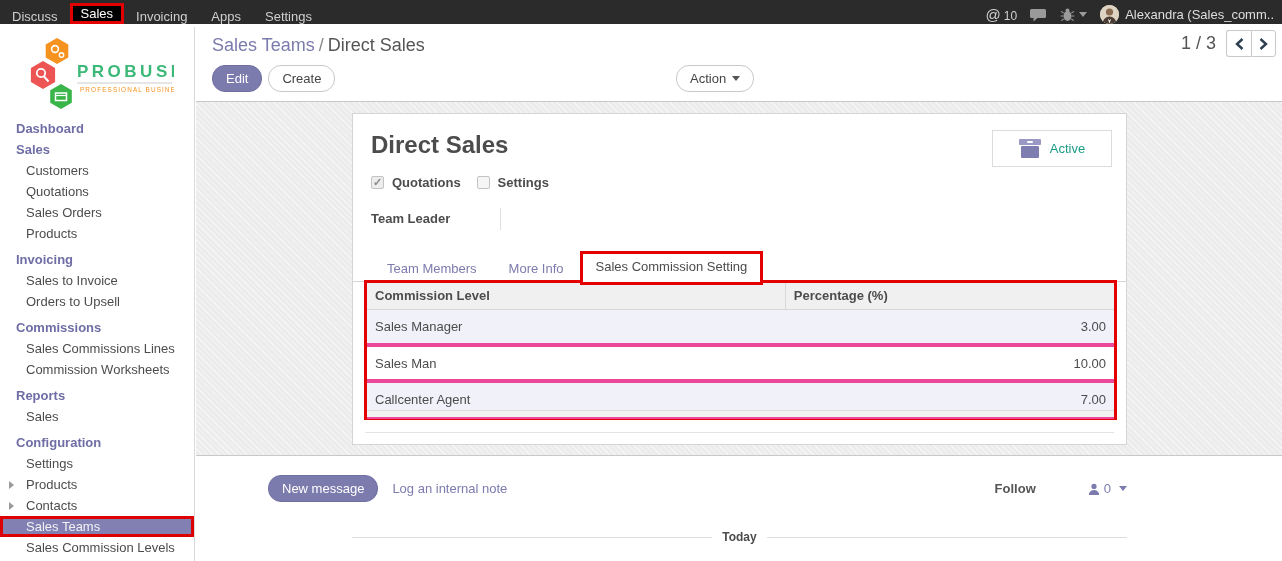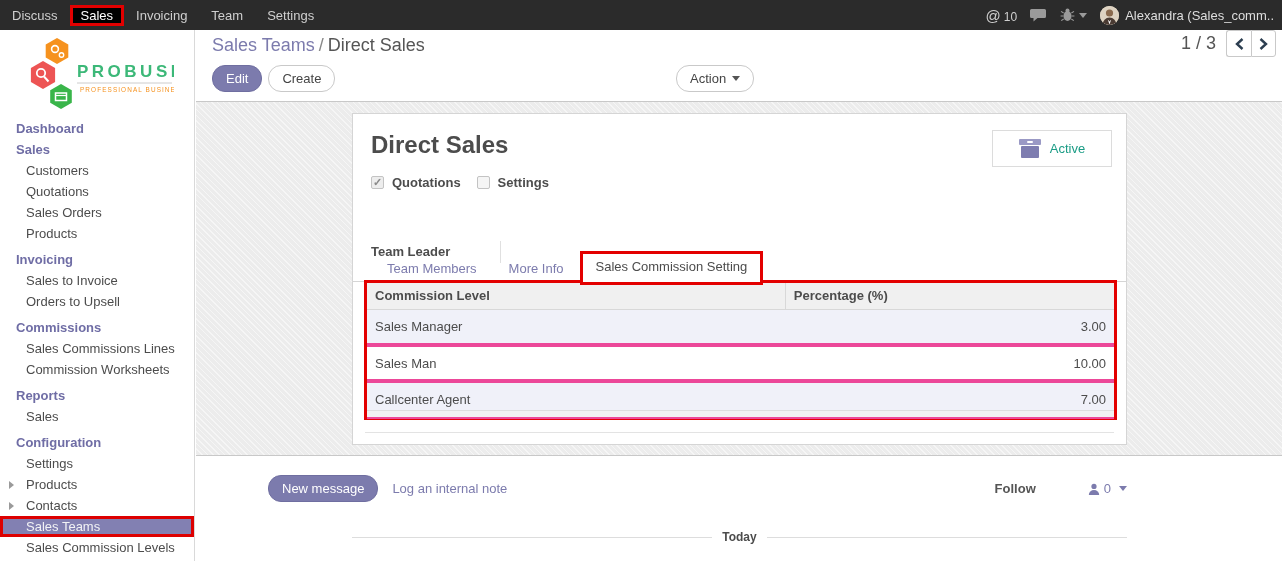--- a/index.html
+++ b/index.html
@@ -1,21 +1,21 @@
 <!DOCTYPE html>
 <html><head>
 <meta charset="utf-8">
 <style>
   * { box-sizing: border-box; margin: 0; padding: 0; }
   html,body { width:1282px; height:561px; overflow:hidden; background:#fff;
               font-family:"Liberation Sans", sans-serif; }
 
   
-  .topbar { position:absolute; top:0; left:0; right:0; height:30px; background:#2b2b2b;
-            display:flex; align-items:center; font-size:13px; color:#cfcfcf; z-index:20; }
+  .topbar { position:absolute; top:0; left:0; right:0; height:24px; background:#2b2b2b;
+            display:flex; align-items:flex-end; font-size:13px; color:#cfcfcf; z-index:20; }
   .tb-app { display:flex; align-items:center; padding:0 12px; cursor:pointer; }
   .tb-app.active { background:#000; color:#fff; border:3px solid #e30000; padding:0 8px; }
   .tb-right { margin-left:auto; display:flex; align-items:center; gap:13px; padding-right:8px; }
   .tb-mention { display:flex; align-items:baseline; gap:3px; cursor:pointer; }
   .tb-mention .at { font-size:15px; }
   .tb-mention .cnt { font-size:12px; }
   .tb-icon { display:flex; align-items:center; cursor:pointer; }
   .caret-down { width:0; height:0; border-left:4px solid transparent; border-right:4px solid transparent;
                 border-top:5px solid #9a9a9a; display:inline-block; margin-left:4px; }
   .tb-user { display:flex; align-items:center; gap:6px; cursor:pointer; color:#dedede; }
@@ -60,21 +60,21 @@
 
   .sheet { position:absolute; left:156px; top:11px; width:775px; height:332px; background:#fff;
            border:1px solid #d5d5d5; }
   .sheet-title { position:absolute; left:18px; top:17px; font-size:24px; font-weight:bold; color:#4c4c4c; }
   .cbrow { position:absolute; left:18px; top:61px; display:flex; align-items:center; gap:8px;
            font-size:13px; font-weight:bold; color:#4c4c4c; }
   .cb { width:13px; height:13px; border:1px solid #c3c3c3; background:#f5f5f5; border-radius:2px;
         display:flex; align-items:center; justify-content:center; font-size:11px; color:#8a8a8a; cursor:pointer; }
   .cb.checked { background:#ededed; }
   .cb-label { margin-right:8px; }
-  .tlrow { position:absolute; left:18px; top:94px; display:flex; align-items:flex-start; font-size:13px;margin-top:33px; }
+  .tlrow { position:absolute; left:18px; top:94px; display:flex; align-items:flex-start; font-size:13px; }
   .tl-label { font-weight:bold; color:#4c4c4c; width:130px; border-right:1px solid #e0e0e0;
               height:22px; line-height:22px; }
   .active-btn { position:absolute; right:14px; top:16px; width:120px; height:37px; border:1px solid #dcdcdc;
                 background:#fff; display:flex; align-items:center; justify-content:center; gap:9px;
                 cursor:pointer; }
   .active-label { font-size:13px; color:#1a9c85; }
 
   .tabs { position:absolute; left:0; right:0; top:140px; height:28px; border-bottom:1px solid #d5d5d5;
           padding-left:18px; display:flex; }
   .tab { font-size:13px; color:#7c7bad; padding:7px 16px 0; cursor:pointer; }
@@ -107,21 +107,21 @@
   .today-divider:before { content:""; position:absolute; left:0; right:0; top:8px; border-top:1px solid #ddd; }
   .today-text { position:relative; background:#fff; padding:0 10px; color:#4c4c4c; font-weight:bold; font-size:12px; }
 </style>
 </head>
 <body>
 
 <div class="topbar">
   <div class="tb-app">Discuss</div>
   <div class="tb-app active">Sales</div>
   <div class="tb-app">Invoicing</div>
-  <div class="tb-app">Team</div>
+  <div class="tb-app">Apps</div>
   <div class="tb-app">Settings</div>
 
   <div class="tb-right">
     <div class="tb-mention">
       <span class="at">@</span>
       <span class="cnt">10</span>
     </div>
     <div class="tb-icon">
       <svg width="17" height="14" viewBox="0 0 17 14">
         <path d="M1.5 1 h13 a1.5 1.5 0 0 1 1.5 1.5 v6 a1.5 1.5 0 0 1 -1.5 1.5 h-7 l-4 3.4 v-3.4 h-2 a1.5 1.5 0 0 1 -1.5 -1.5 v-6 a1.5 1.5 0 0 1 1.5 -1.5 z" fill="#9a9a9a"></path>

